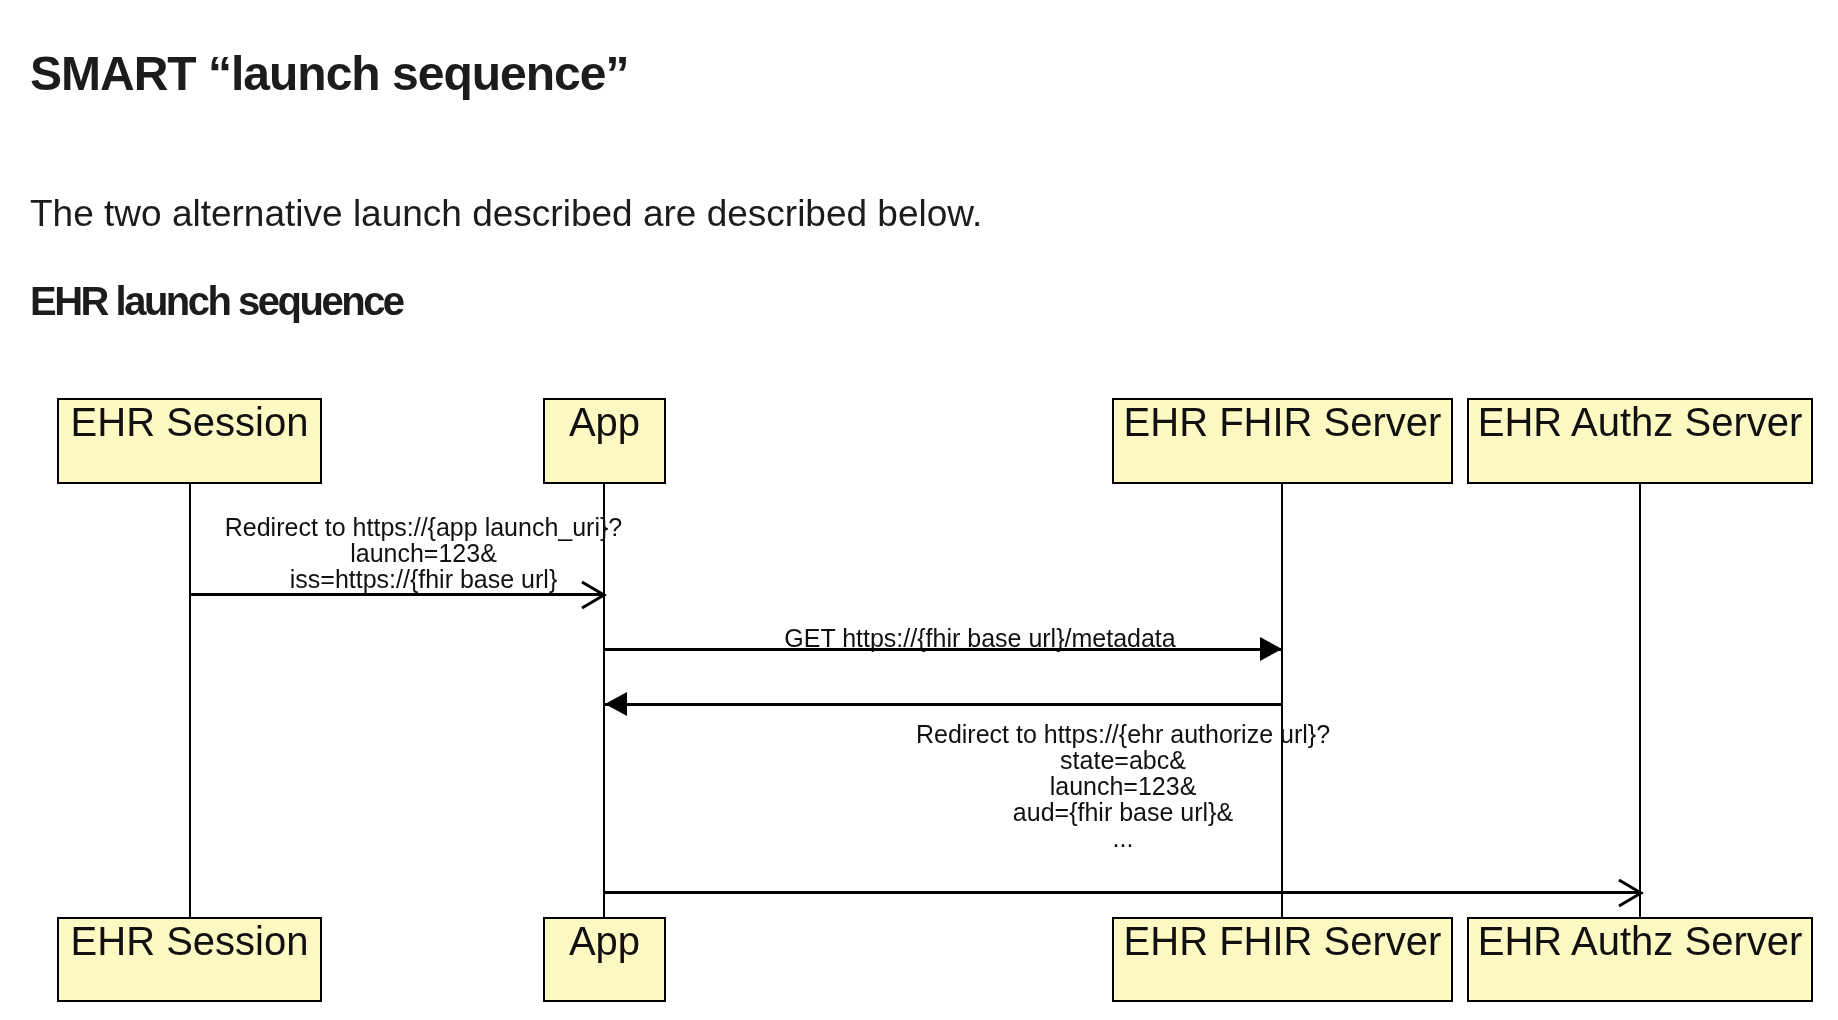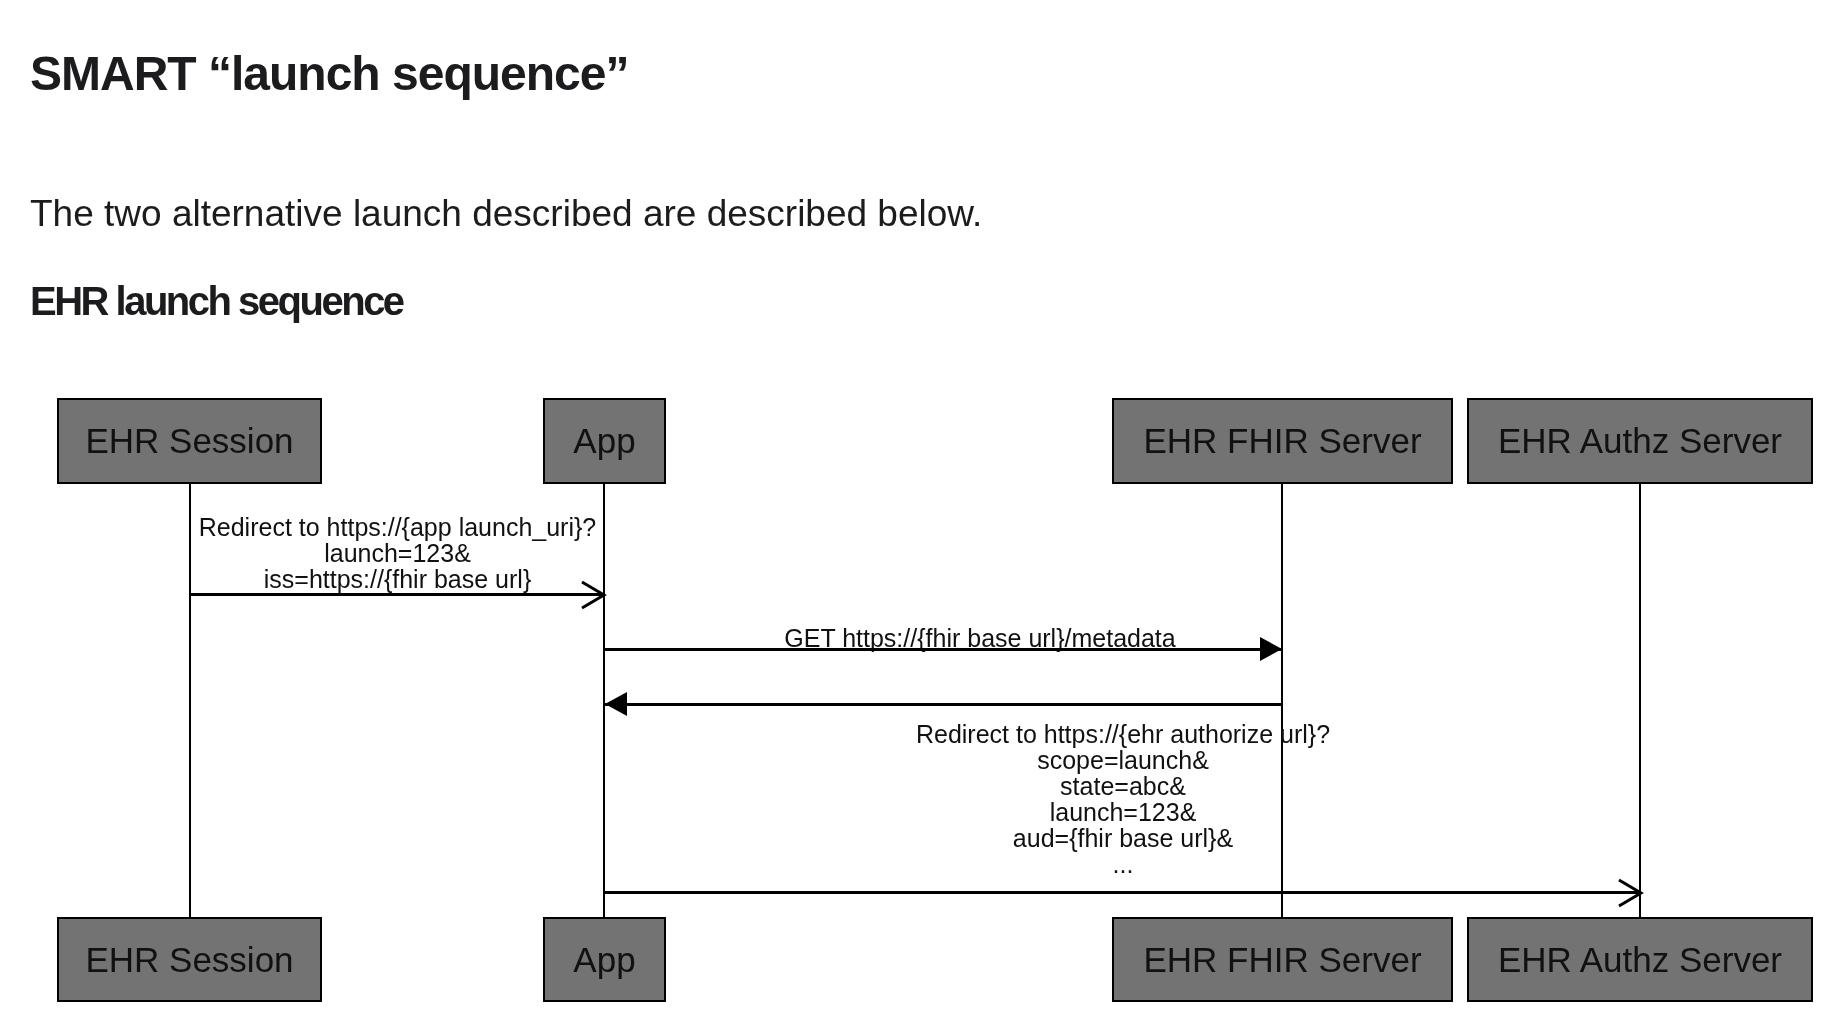--- a/index.html
+++ b/index.html
@@ -23,23 +23,23 @@
   .section-heading {
     position:absolute; left:30px; top:246px;
     font-size:40px; font-weight:600; letter-spacing:-2.5px;
     color:#1c1c1e; white-space:nowrap;
   }
   .diagram { position:absolute; left:0; top:0; width:1838px; height:1020px; }
   .actor-box {
     position:absolute;
     box-sizing:border-box;
     border:2px solid #000000;
-    background:#737373;
-    display:flex; align-items:center; justify-content:center;
-    font-size:35px; color:#111111; white-space:nowrap;
+    background:#fef9c3;
+    display:flex; justify-content:center;
+    font-size:40px; color:#111111; white-space:nowrap;
   }
   .row-top    { top:398px; height:86px; }
   .row-bottom { top:917px; height:85px; }
   .lifeline {
     position:absolute; top:484px; height:433px; width:2px;
     background:#000000;
   }
   .shaft { position:absolute; height:3px; background:#000000; }
   .msg-label {
     position:absolute; text-align:center;
@@ -79,42 +79,41 @@
   <div class="actor-box row-top" style="left:543px; width:123px;">
     <span>App</span>
   </div>
   <div class="actor-box row-top" style="left:1112px; width:341px;">
     <span>EHR FHIR Server</span>
   </div>
   <div class="actor-box row-top" style="left:1467px; width:346px;">
     <span>EHR Authz Server</span>
   </div>
 
-  <div class="msg-label" style="left:190px; width:415px; top:514px;">
+  <div class="msg-label" style="left:190px; width:415px; top:514px;padding-left:26px;">
     <div>Redirect to https://{app launch_uri}?</div>
     <div>launch=123&amp;</div>
     <div>iss=https://{fhir base url}</div>
   </div>
   <div class="shaft" style="left:190px; top:593px; width:414px;"></div>
   <svg class="head-open" width="28" height="32" style="left:579px; top:579px;">
     <polyline points="3,3 25,16 3,29" fill="none" stroke="#000000" stroke-width="3"></polyline>
   </svg>
 
   <div class="msg-label" style="left:598px; width:764px; top:625px;">
     <div>GET https://{fhir base url}/metadata</div>
   </div>
   <div class="shaft" style="left:605px; top:648px; width:677px;"></div>
   <div class="head-filled-right" style="left:1260px; top:637px;"></div>
 
   <div class="shaft" style="left:605px; top:703px; width:677px;"></div>
   <div class="head-filled-left" style="left:605px; top:692px;"></div>
 
   <div class="msg-label" style="left:605px; width:1036px; top:721px;">
     <div>Redirect to https://{ehr authorize url}?</div>
-    <div>scope=launch&amp;</div>
     <div>state=abc&amp;</div>
     <div>launch=123&amp;</div>
     <div>aud={fhir base url}&amp;</div>
     <div>...</div>
   </div>
   <div class="shaft" style="left:605px; top:891px; width:1036px;"></div>
   <svg class="head-open" width="28" height="32" style="left:1616px; top:877px;">
     <polyline points="3,3 25,16 3,29" fill="none" stroke="#000000" stroke-width="3"></polyline>
   </svg>
 

